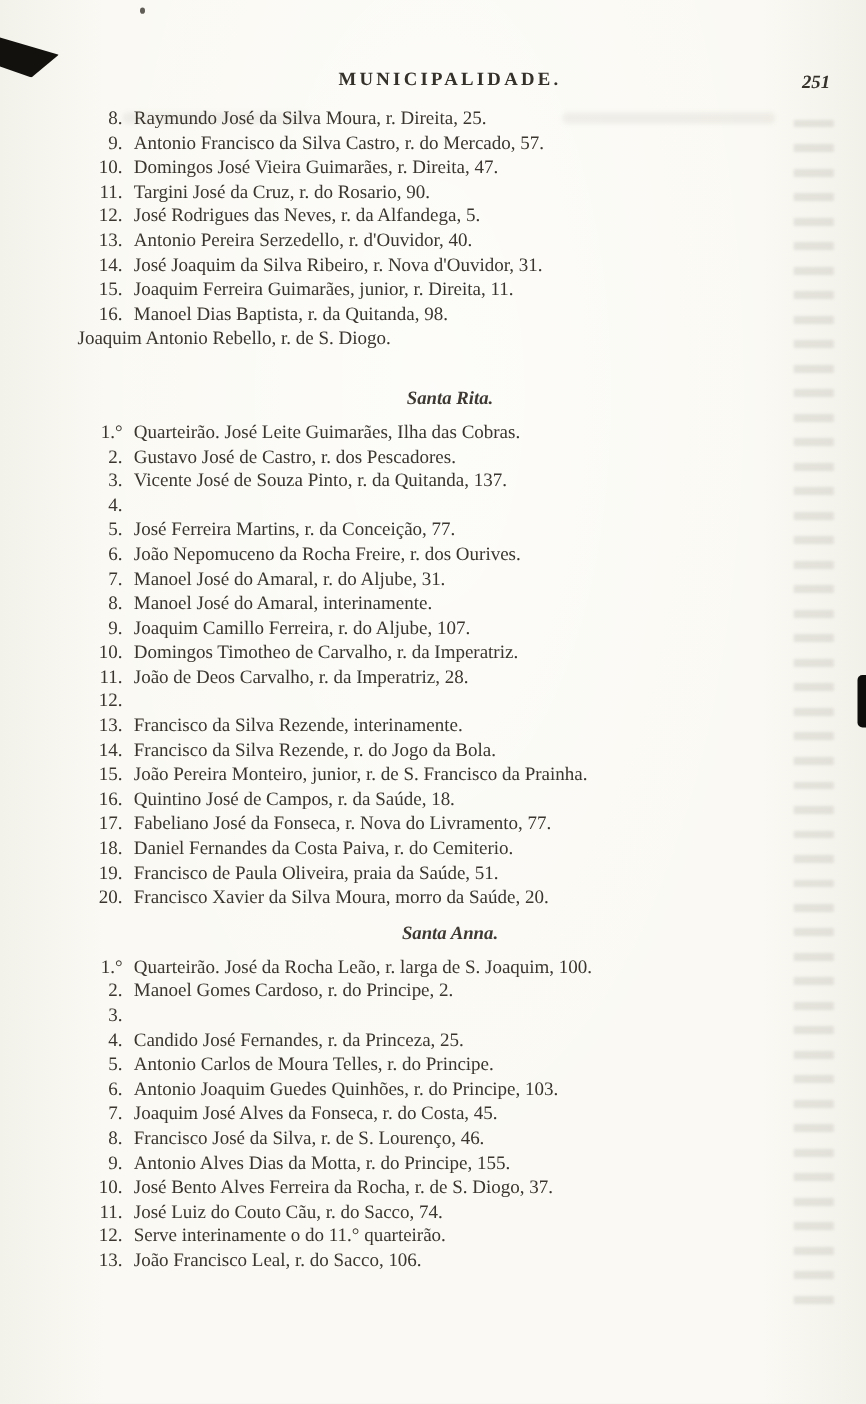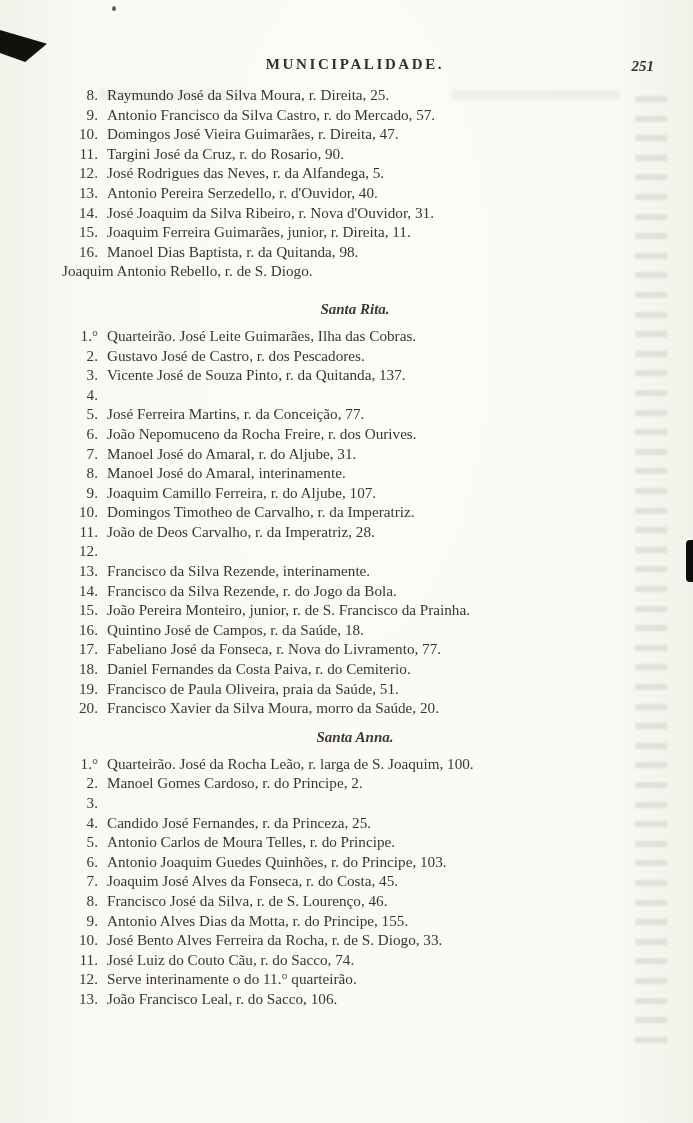--- a/index.html
+++ b/index.html
@@ -12,21 +12,21 @@
     background-color:#faf9f3;
     background-image:
       radial-gradient(ellipse at 50% 28%, rgba(255,255,255,0.55), rgba(255,255,255,0) 62%),
       linear-gradient(90deg, #f2f1ea 0%, #faf9f3 12%, #faf9f3 88%, #f1f0e9 100%),
       linear-gradient(180deg, #f4f3ec 0%, #faf9f3 6%, #faf9f3 94%, #f2f1ea 100%);
     font-family:"Liberation Serif","DejaVu Serif",serif;
     color:#3a362f;
   }
   .content{
     position:relative;
-    padding:56px 45px 0 62px;
+    padding:56px 35px 0 62px;
   }
   .masthead{
     position:relative;
     height:22px;
   }
   .masthead .title{
     text-align:center;
     font-weight:bold;
     font-size:15px;
     letter-spacing:2.6px;
@@ -168,21 +168,21 @@
         </div>
         <div class="entry">
           <span class="num">16.</span>
           <span class="txt">Manoel Dias Baptista, r. da Quitanda, 98.</span>
         </div>
       </div>
 
 
     <div class="plain-line">Joaquim Antonio Rebello, r. de S. Diogo.</div>
 
-    <div class="section-heading" style="margin-top:18px;margin-bottom:7px;">Santa Rita.</div>
+    <div class="section-heading" style="margin-top:28px;margin-bottom:7px;">Santa Rita.</div>
 
     <div class="entry-list" style="margin-top:0;">
 
     <div class="entry">
           <span class="num">1.°</span>
           <span class="txt">Quarteirão. José Leite Guimarães, Ilha das Cobras.</span>
         </div>
         <div class="entry">
           <span class="num">2.</span>
           <span class="txt">Gustavo José de Castro, r. dos Pescadores.</span>
@@ -293,21 +293,21 @@
         <div class="entry">
           <span class="num">8.</span>
           <span class="txt">Francisco José da Silva, r. de S. Lourenço, 46.</span>
         </div>
         <div class="entry">
           <span class="num">9.</span>
           <span class="txt">Antonio Alves Dias da Motta, r. do Principe, 155.</span>
         </div>
         <div class="entry">
           <span class="num">10.</span>
-          <span class="txt">José Bento Alves Ferreira da Rocha, r. de S. Diogo, 33.</span>
+          <span class="txt">José Bento Alves Ferreira da Rocha, r. de S. Diogo, 37.</span>
         </div>
         <div class="entry">
           <span class="num">11.</span>
           <span class="txt">José Luiz do Couto Cãu, r. do Sacco, 74.</span>
         </div>
         <div class="entry">
           <span class="num">12.</span>
           <span class="txt">Serve interinamente o do 11.° quarteirão.</span>
         </div>
         <div class="entry">

